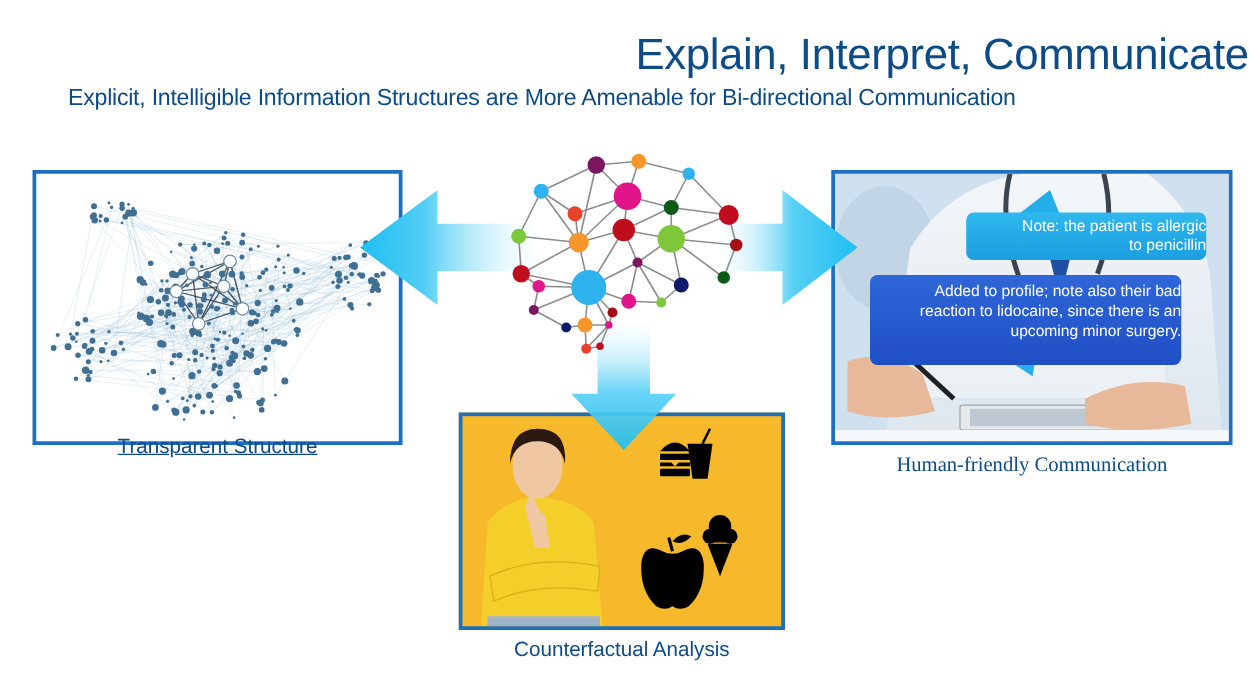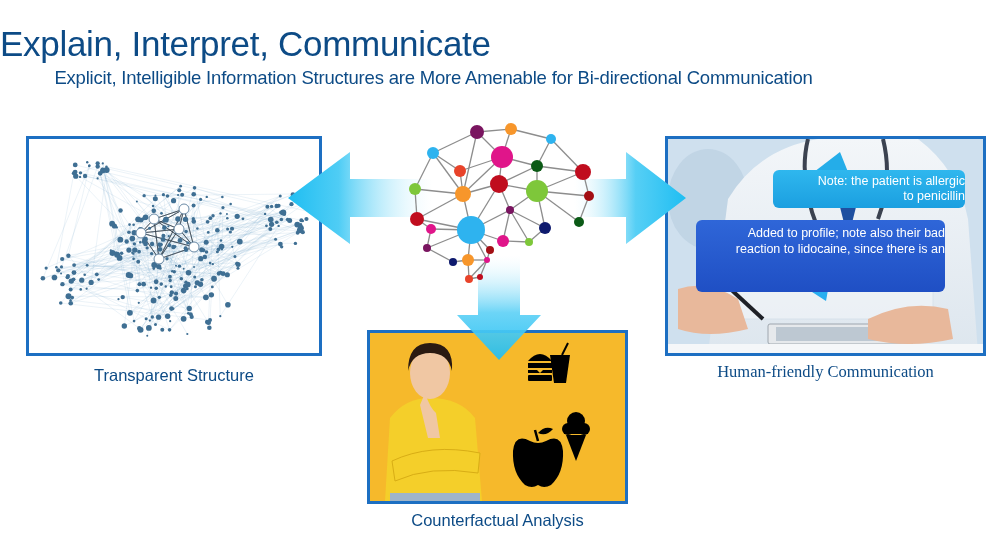--- a/index.html
+++ b/index.html
@@ -1,28 +1,28 @@
 <!DOCTYPE html>
 <html><head>
 <meta charset="utf-8">
 <style>
   html, body { margin: 0; padding: 0; }
   body { width: 999px; height: 538px; background: #ffffff; position: relative; overflow: hidden;
          font-family: "Liberation Sans", "DejaVu Sans", sans-serif; color: #0b4f8a; }
-  .title { position: absolute; left: 0; width: 999px; top: 24px; text-align: left;
+  .title { position: absolute; left: 0; width: 999px; top: 24px; text-align: right;
            font-size: 35px; color: #0d4b86; letter-spacing: -0.3px; }
   .subtitle { position: absolute; left: 0; width: 867px; top: 67px; text-align: center;
               font-size: 18.5px; color: #0d4b86; letter-spacing: -0.2px; }
   .panel { position: absolute; border: 3px solid #1d6fc2; box-sizing: border-box; overflow: hidden; }
   #panel-left { left: 26px; top: 136px; width: 296px; height: 220px; background: #fff; }
   #panel-right { left: 665px; top: 136px; width: 321px; height: 220px;
                  background: linear-gradient(180deg, #c9dcec 0%, #dfeaf4 40%, #eef3f8 100%); }
   #panel-bottom { left: 367px; top: 330px; width: 261px; height: 174px; background: #f6b92b; }
   .caption { position: absolute; text-align: center; font-size: 16.5px; color: #0d4b86; }
-  #cap-left { left: 26px; width: 296px; top: 366px; }
+  #cap-left { left: 26px; width: 296px; top: 348px; text-decoration: underline; }
   #cap-right { left: 665px; width: 321px; top: 362px; font-family: Liberation Serif, serif; }
   #cap-bottom { left: 367px; width: 261px; top: 511px; }
   svg { position: absolute; display: block; }
   .bubble { position: absolute; color: #fff; text-align: right; border-radius: 6px; }
   #bubble-note { left: 773px; top: 170px; width: 192px; height: 38px; background: linear-gradient(180deg,#2fb7ee,#1b9fe0);
                  font-size: 12.5px; line-height: 15px; padding-top: 4px; box-sizing: border-box; }
   #bubble-reply { left: 696px; top: 220px; width: 249px; height: 72px; background: linear-gradient(180deg,#2f66d8,#1f4fc4);
                   font-size: 12.5px; line-height: 16px; padding-top: 5px; box-sizing: border-box; }
 </style>
 </head>
@@ -670,20 +670,21 @@
 <div class="bubble" id="bubble-note">
   <div>Note: the patient is allergic</div>
   <div>to penicillin</div>
 </div>
 <svg style="left:790px;top:279px;" width="50" height="24">
   <path d="M2 0 L40 0 L36 22 Z" fill="#27aef0"></path>
 </svg>
 <div class="bubble" id="bubble-reply">
   <div>Added to profile; note also their bad</div>
   <div>reaction to lidocaine, since there is an</div>
+  <div>upcoming minor surgery.</div>
 </div>
 
 <div class="panel" id="panel-bottom">
   <svg width="255" height="168" viewBox="0 0 255 168">
     <rect x="0" y="0" width="255" height="168" fill="#f6b92b"></rect>
 
     <g>
       <path d="M15 168 L20 85 Q35 65 60 65 Q90 65 105 85 L112 168 Z" fill="#f4cf2a"></path>
       <ellipse cx="60" cy="40" rx="20" ry="26" fill="#f0c7a3"></ellipse>
       <path d="M38 38 Q38 10 60 10 Q84 10 82 38 Q78 20 60 20 Q42 20 38 38 Z" fill="#2a1a12"></path>

